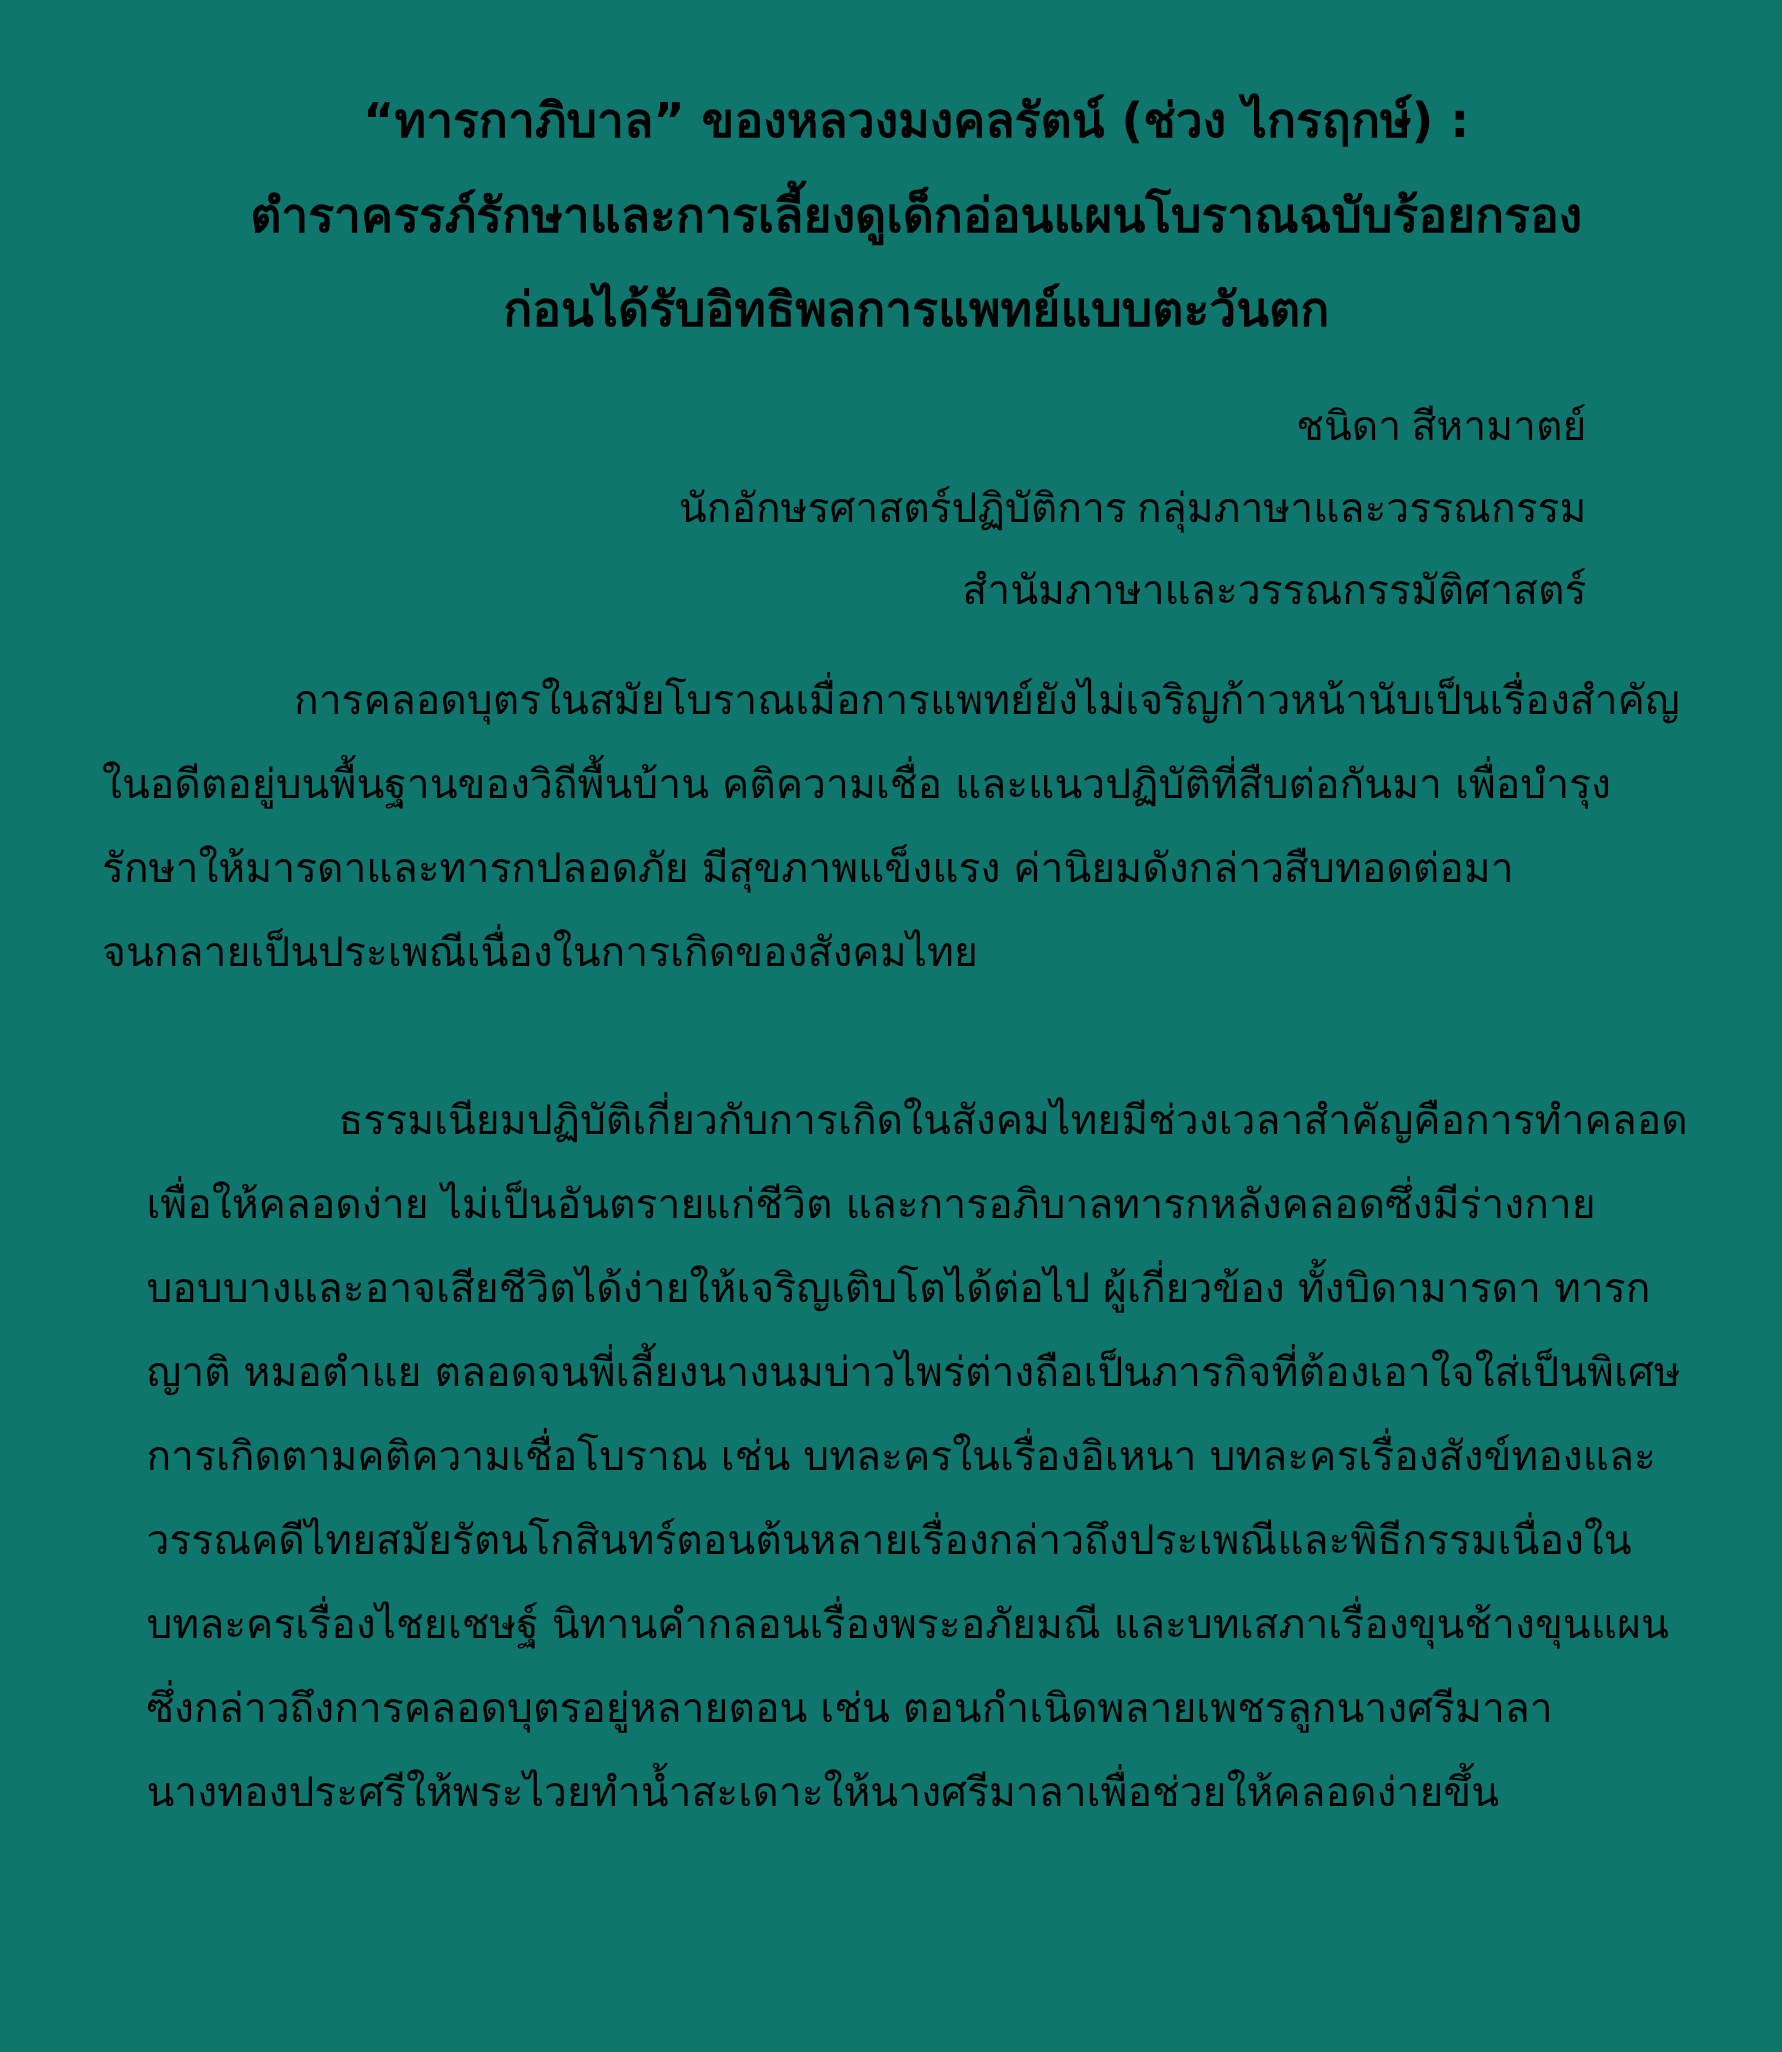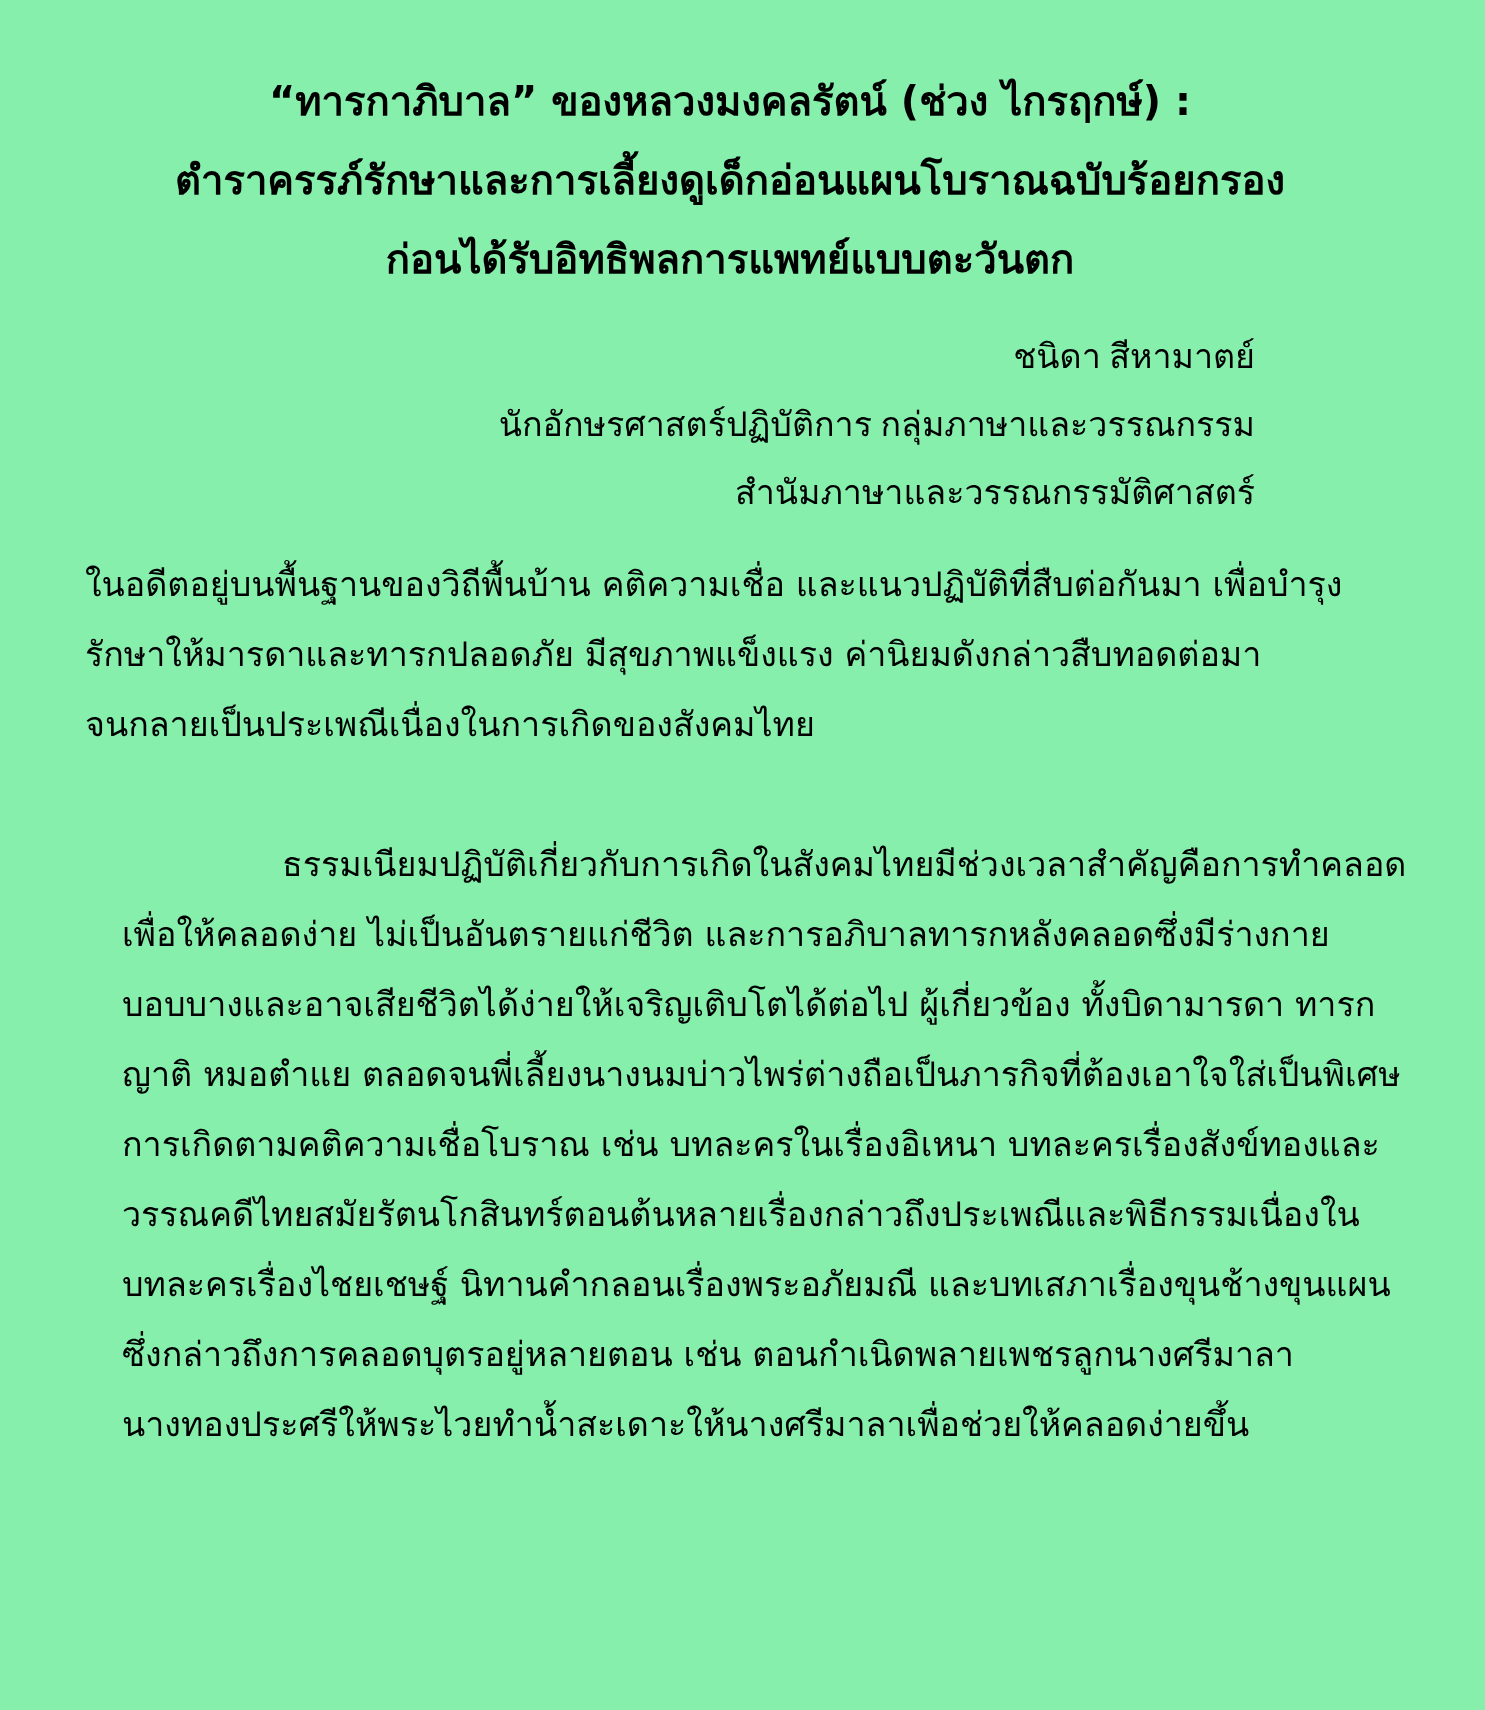--- a/index.html
+++ b/index.html
@@ -8,22 +8,22 @@
     background: #ffffff;
   }
   body {
     font-family: "DejaVu Sans", sans-serif;
     color: #000000;
   }
   .page {
     width: 1485px;
     height: 1710px;
     box-sizing: border-box;
-    padding: 62px 110px 40px 85px;
-    background: #86efac;
+    padding: 62px 43px 40px 85px;
+    background: #0f766e;
     overflow: hidden;
   }
   .title-block {
     text-align: center;
     font-weight: 700;
     font-size: 40px;
     line-height: 79px;
   }
   .title-line {
     white-space: nowrap;
@@ -71,20 +71,21 @@
 
   <div class="author-block">
     <div class="author-line">ชนิดา  สีหามาตย์</div>
     <div class="author-line">นักอักษรศาสตร์ปฏิบัติการ กลุ่มภาษาและวรรณกรรม</div>
     <div class="author-line">สำนัมภาษาและวรรณกรรมัติศาสตร์</div>
   </div>
 
   <div class="body-block">
 
     <div class="para">
+      <div class="line indent">การคลอดบุตรในสมัยโบราณเมื่อการแพทย์ยังไม่เจริญก้าวหน้านับเป็นเรื่องสำคัญ</div>
       <div class="line">ในอดีตอยู่บนพื้นฐานของวิถีพื้นบ้าน คติความเชื่อ และแนวปฏิบัติที่สืบต่อกันมา เพื่อบำรุง</div>
       <div class="line">รักษาให้มารดาและทารกปลอดภัย มีสุขภาพแข็งแรง ค่านิยมดังกล่าวสืบทอดต่อมา</div>
       <div class="line">จนกลายเป็นประเพณีเนื่องในการเกิดของสังคมไทย</div>
     </div>
 
     <div class="para">
       <div class="line indent">ธรรมเนียมปฏิบัติเกี่ยวกับการเกิดในสังคมไทยมีช่วงเวลาสำคัญคือการทำคลอด</div>
       <div class="line">เพื่อให้คลอดง่าย ไม่เป็นอันตรายแก่ชีวิต และการอภิบาลทารกหลังคลอดซึ่งมีร่างกาย</div>
       <div class="line">บอบบางและอาจเสียชีวิตได้ง่ายให้เจริญเติบโตได้ต่อไป ผู้เกี่ยวข้อง ทั้งบิดามารดา ทารก</div>
       <div class="line">ญาติ หมอตำแย ตลอดจนพี่เลี้ยงนางนมบ่าวไพร่ต่างถือเป็นภารกิจที่ต้องเอาใจใส่เป็นพิเศษ</div>

